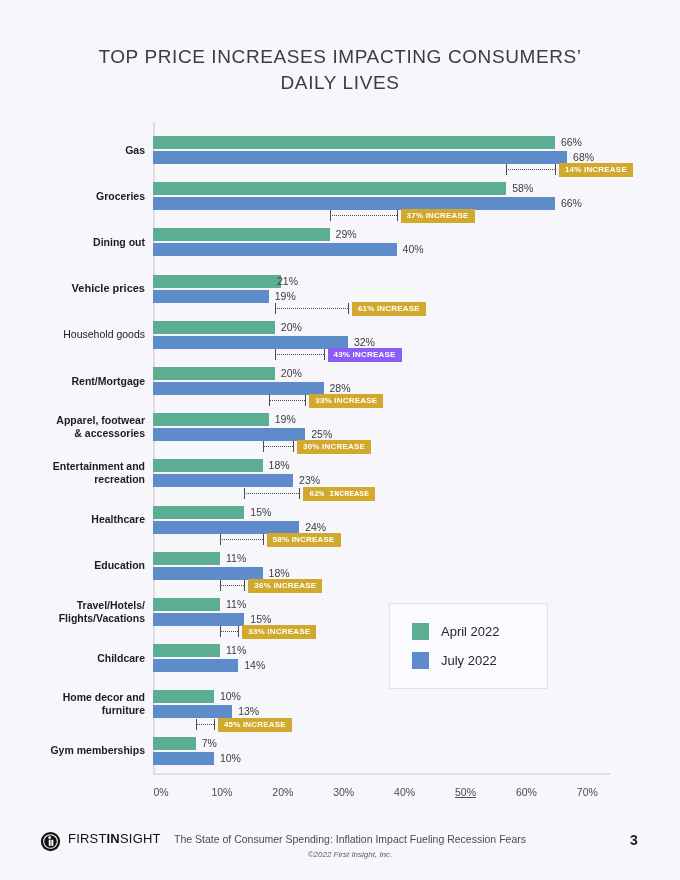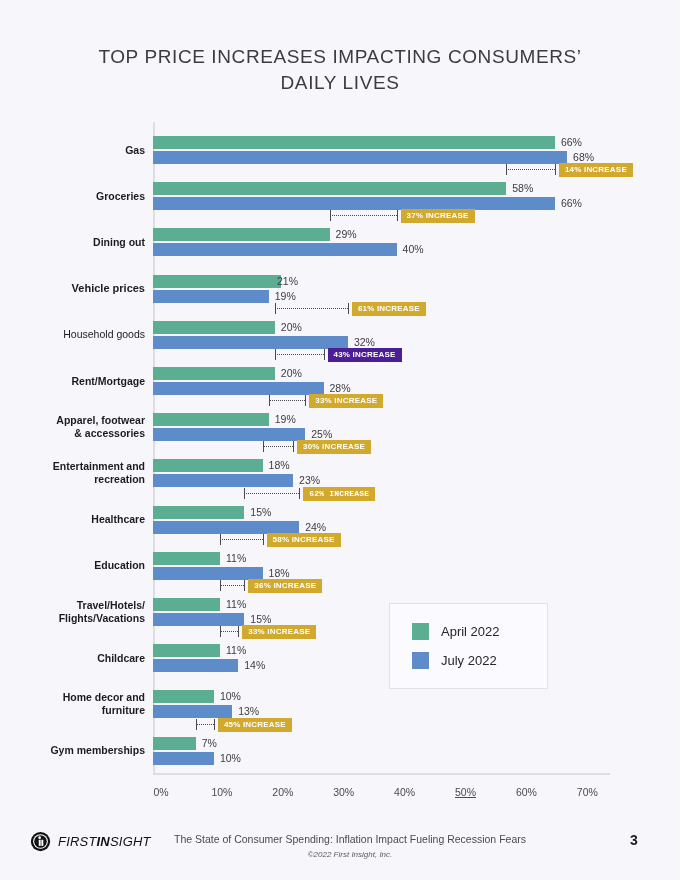--- a/index.html
+++ b/index.html
@@ -140,25 +140,24 @@
     width: 17px;
     height: 17px;
     margin-right: 12px;
   }
   .legend-label {
     font-size: 13px;
     color: #26262b;
   }
   .logo {
     position: absolute;
-    left: 30px;
+    left: 40px;
     top: 831px;
     display: flex;
-    align-items: center;
-    font-style: italic;
+    align-items: flex-start;
   }
   .logo-mark {
     width: 21px;
     height: 21px;
     margin-right: 7px;
     flex: none;
   }
   .logo-text {
     font-size: 13px;
     letter-spacing: 0.2px;
@@ -244,21 +243,21 @@
         <div class="increase-badge" style="left: 198.88px; background: rgb(209, 169, 44);">61% INCREASE</div>
       </div>
       <div class="bar april" style="top: 245px; width: 121.8px;"></div>
       <div class="bar-value" style="top: 245px; left: 127.8px;">20%</div>
       <div class="bar july" style="top: 260px; width: 170.52px;"></div>
       <div class="bar-value" style="top: 260px; left: 176.52px;">28%</div>
       <div class="increase" style="top: 226px; left: 0px;">
         <div class="dim-line" style="left: 121.8px; width: 48.72px;"></div>
         <div class="dim-cap" style="left: 121.8px;"></div>
         <div class="dim-cap" style="left: 170.52px;"></div>
-        <div class="increase-badge" style="left: 174.52px; background: #4c1d95;">43% INCREASE</div>
+        <div class="increase-badge" style="left: 174.52px; background: #8b5cf6;">43% INCREASE</div>
       </div>
       <div class="bar april" style="top: 291.2px; width: 115.71px;"></div>
       <div class="bar-value" style="top: 291.2px; left: 121.71px;">19%</div>
       <div class="bar july" style="top: 306.2px; width: 152.25px;"></div>
       <div class="bar-value" style="top: 306.2px; left: 158.25px;">25%</div>
       <div class="increase" style="top: 272.2px; left: 0px;">
         <div class="dim-line" style="left: 115.71px; width: 36.54px;"></div>
         <div class="dim-cap" style="left: 115.71px;"></div>
         <div class="dim-cap" style="left: 152.25px;"></div>
         <div class="increase-badge" style="left: 156.25px; background: rgb(209, 169, 44);">33% INCREASE</div>

